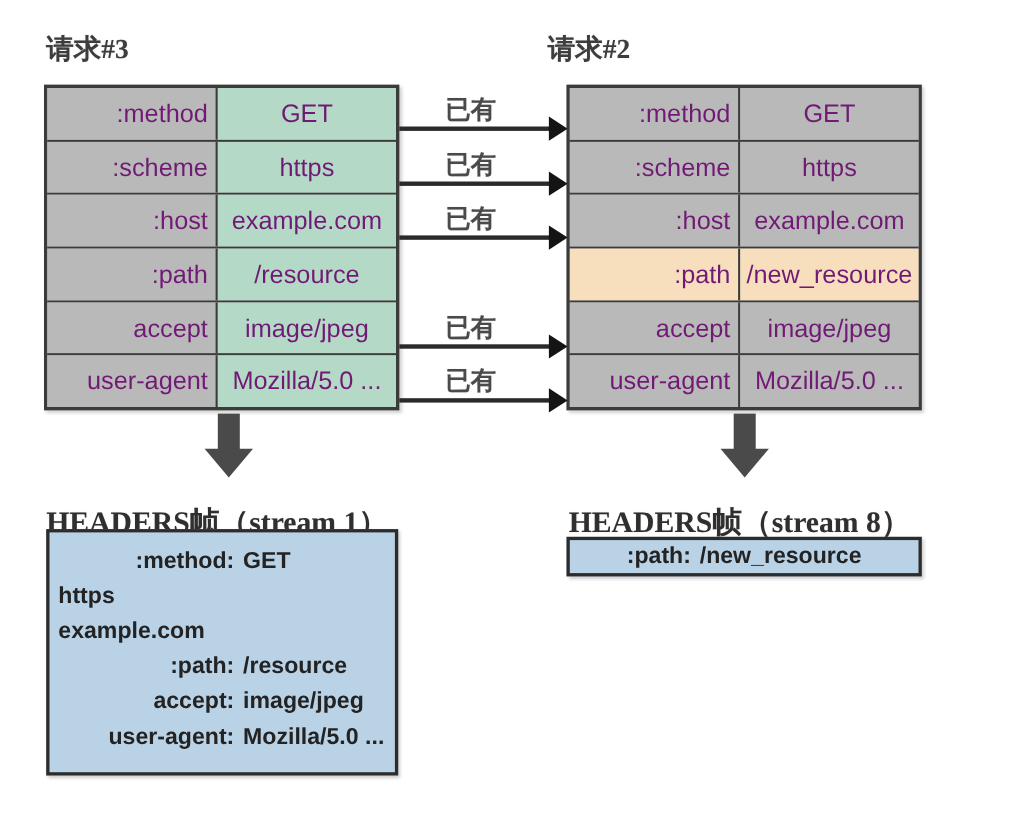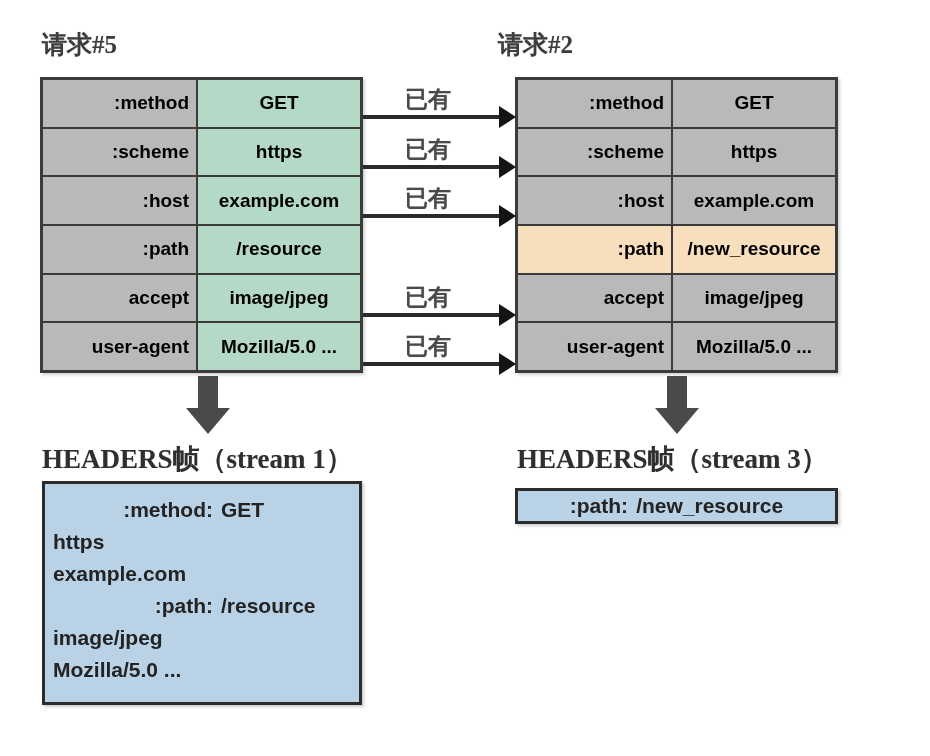--- a/index.html
+++ b/index.html
@@ -46,23 +46,23 @@
     box-sizing: border-box;
     min-height: 0;
   }
   .hdr-row:last-child { border-bottom: none; }
 
   .cell-name, .cell-val {
     display: flex;
     align-items: center;
     box-sizing: border-box;
     font-family: "Liberation Sans", "DejaVu Sans", sans-serif;
-    font-size: 19px;
-    font-weight: bold;
-    color: #000000;
+    font-size: 23px;
+    font-weight: normal;
+    color: #701a75;
     white-space: nowrap;
     overflow: hidden;
   }
   .cell-name {
     justify-content: flex-end;
     padding-right: 7px;
     border-right: 2px solid #3b3b3b;
   }
   .cell-val {
     justify-content: center;
@@ -124,20 +124,21 @@
   
   .frame-caption {
     position: absolute;
     font-family: "Liberation Serif", "DejaVu Serif", serif;
     font-size: 27px;
     font-weight: bold;
     color: #2f2f2f;
     white-space: nowrap;
     letter-spacing: 0px;
     text-shadow: 0 0 1px rgba(80,80,80,0.3);
+    margin-top: 16px;
   }
 
   
   .frame-box {
     position: absolute;
     background: #b9d2e6;
     border: 3px solid #2c2c2c;
     box-sizing: border-box;
     box-shadow: 2px 2px 3px rgba(0,0,0,0.2);
   }
@@ -160,21 +161,21 @@
   #frame1-box .frame-line { height: 32px; }
   #frame1-box .fl-key { width: 160px; }
 
   
   #frame2-box { display: flex; align-items: center; justify-content: center; }
   #frame2-box .frame-line { font-size: 21px; }
 </style>
 </head>
 <body>
 
-<div class="req-title abs" style="left:42px; top:28px;">请求#5</div>
+<div class="req-title abs" style="left:42px; top:28px;">请求#3</div>
 
 <div class="hdr-table" id="req1-table" style="left:40px; top:77px; width:323px; height:296px;">
     <div class="hdr-row">
       <div class="cell-name fill-gray">:method</div>
       <div class="cell-val fill-green">GET</div>
     </div>
     <div class="hdr-row">
       <div class="cell-name fill-gray">:scheme</div>
       <div class="cell-val fill-green">https</div>
     </div>
@@ -264,27 +265,29 @@
       <span class="fl-val">https</span>
     </div>
     <div class="frame-line">
       <span class="fl-val">example.com</span>
     </div>
     <div class="frame-line">
       <span class="fl-key">:path:</span>
       <span class="fl-val">/resource</span>
     </div>
     <div class="frame-line">
+      <span class="fl-key">accept:</span>
       <span class="fl-val">image/jpeg</span>
     </div>
     <div class="frame-line">
+      <span class="fl-key">user-agent:</span>
       <span class="fl-val">Mozilla/5.0 ...</span>
     </div>
   </div>
 
-<div class="frame-caption" style="left:517px; top:441px;">HEADERS帧（stream 3）</div>
+<div class="frame-caption" style="left:517px; top:441px;">HEADERS帧（stream 8）</div>
 
 <div class="frame-box" id="frame2-box" style="left:515px; top:488px; width:323px; height:36px;">
     <div class="frame-line">
       <span style="padding-right: 8px;">:path:</span>
       <span>/new_resource</span>
     </div>
   </div>
 
 </body></html>

